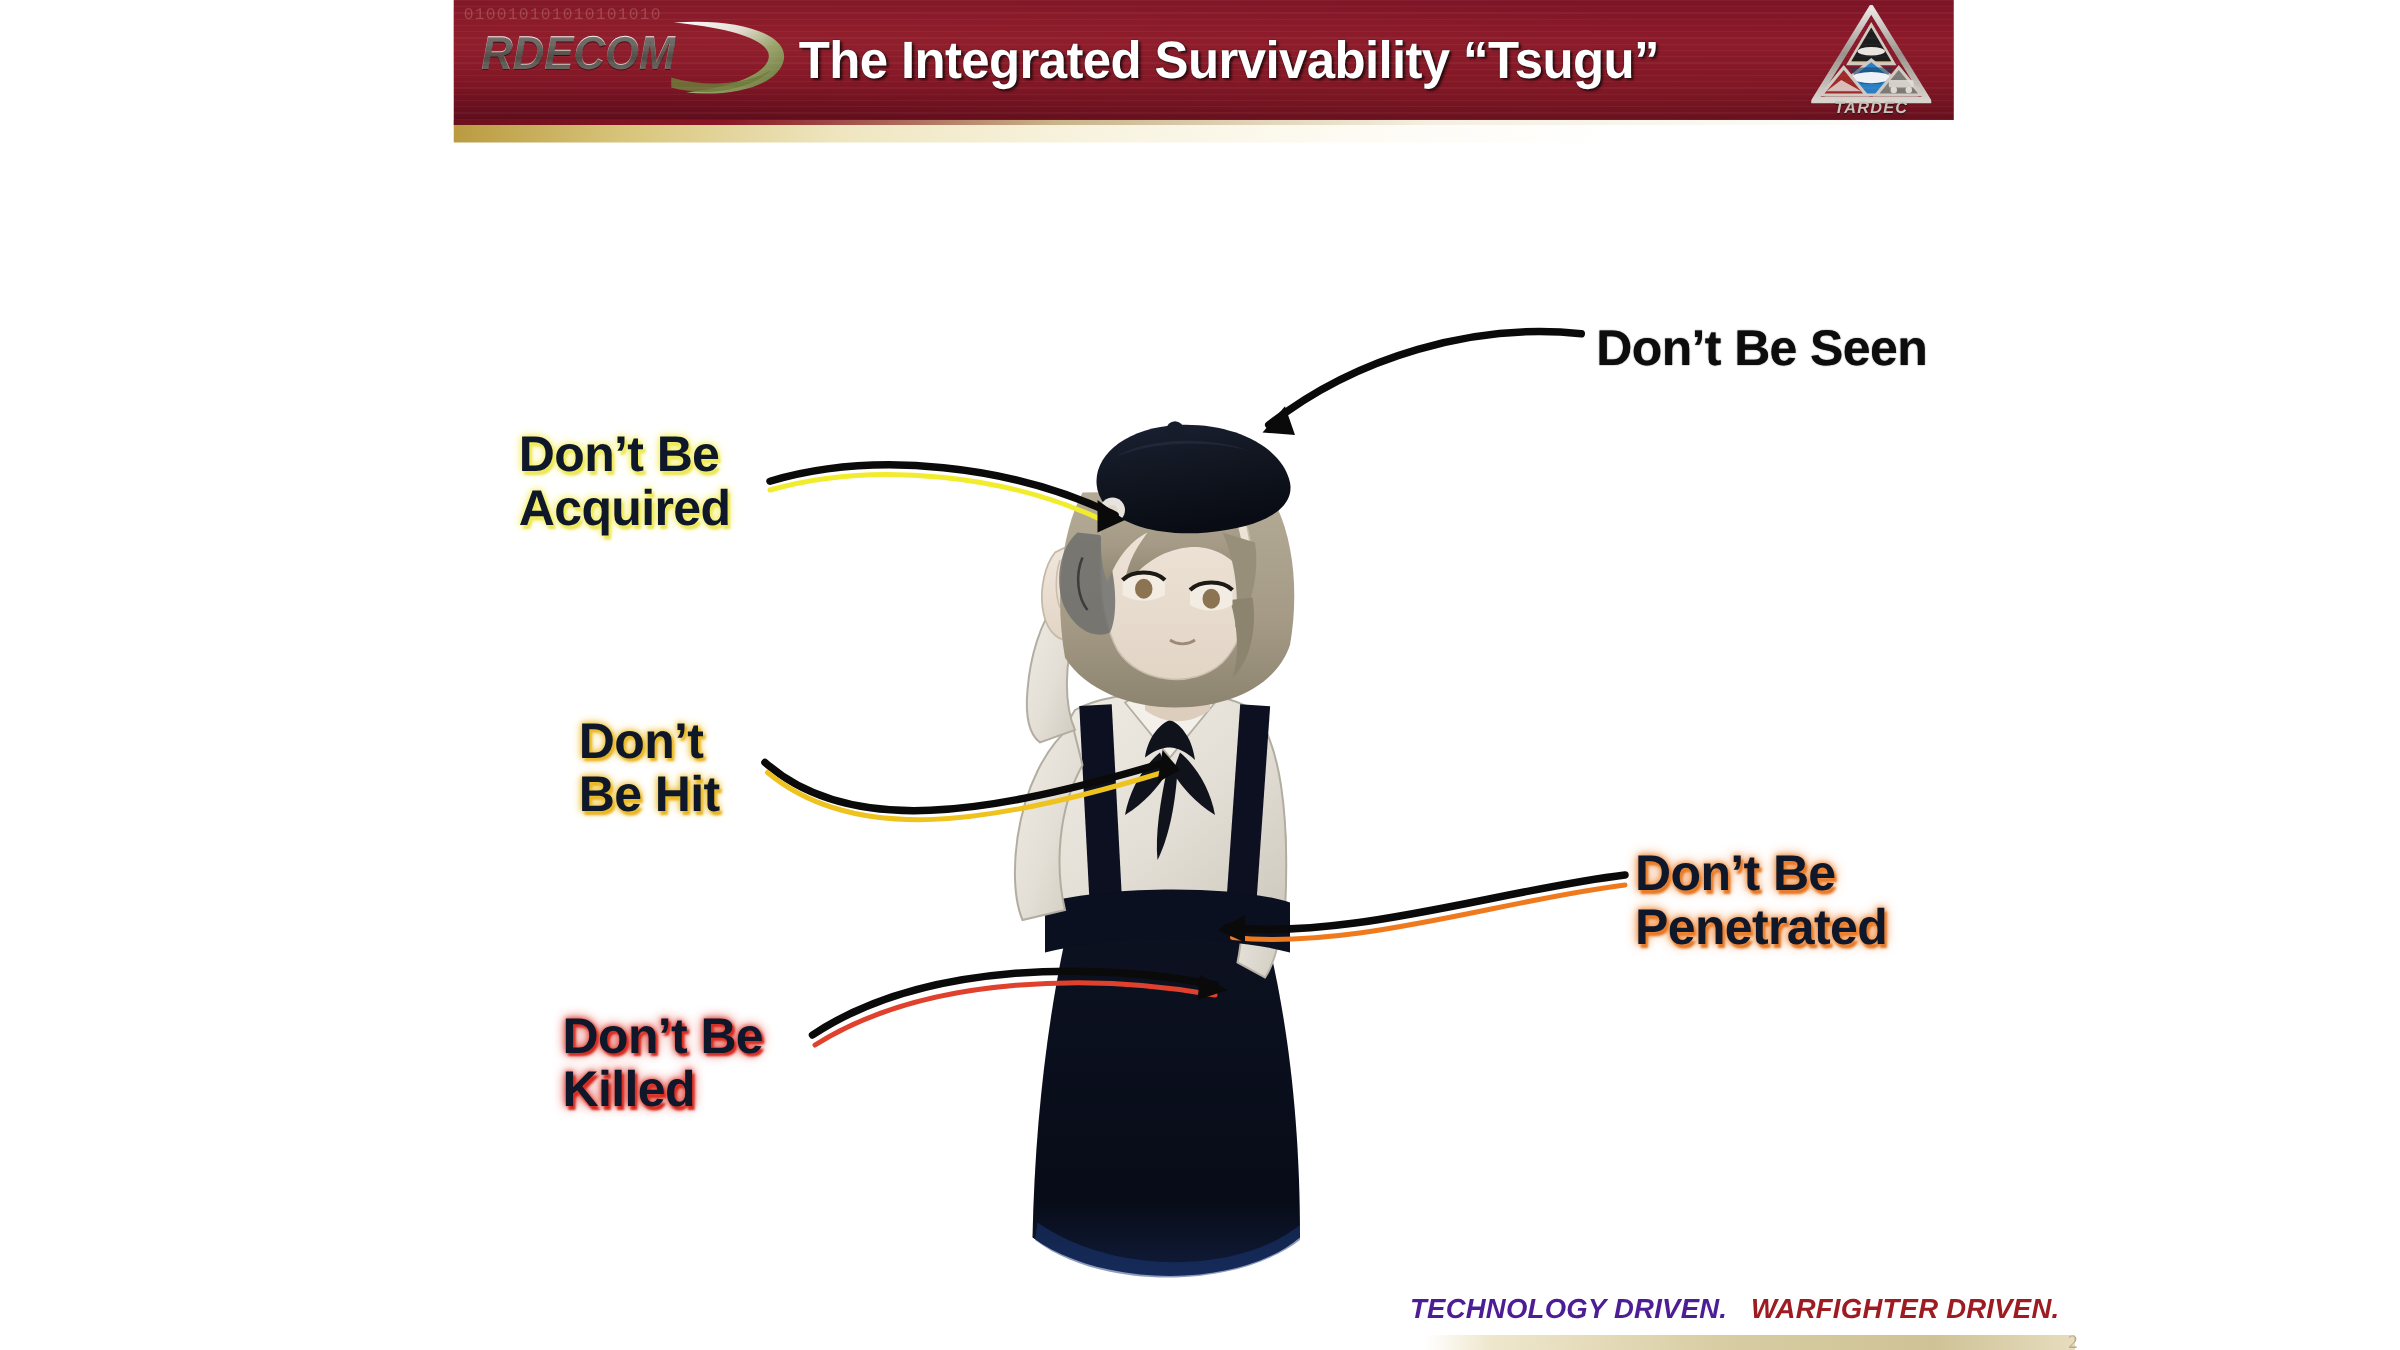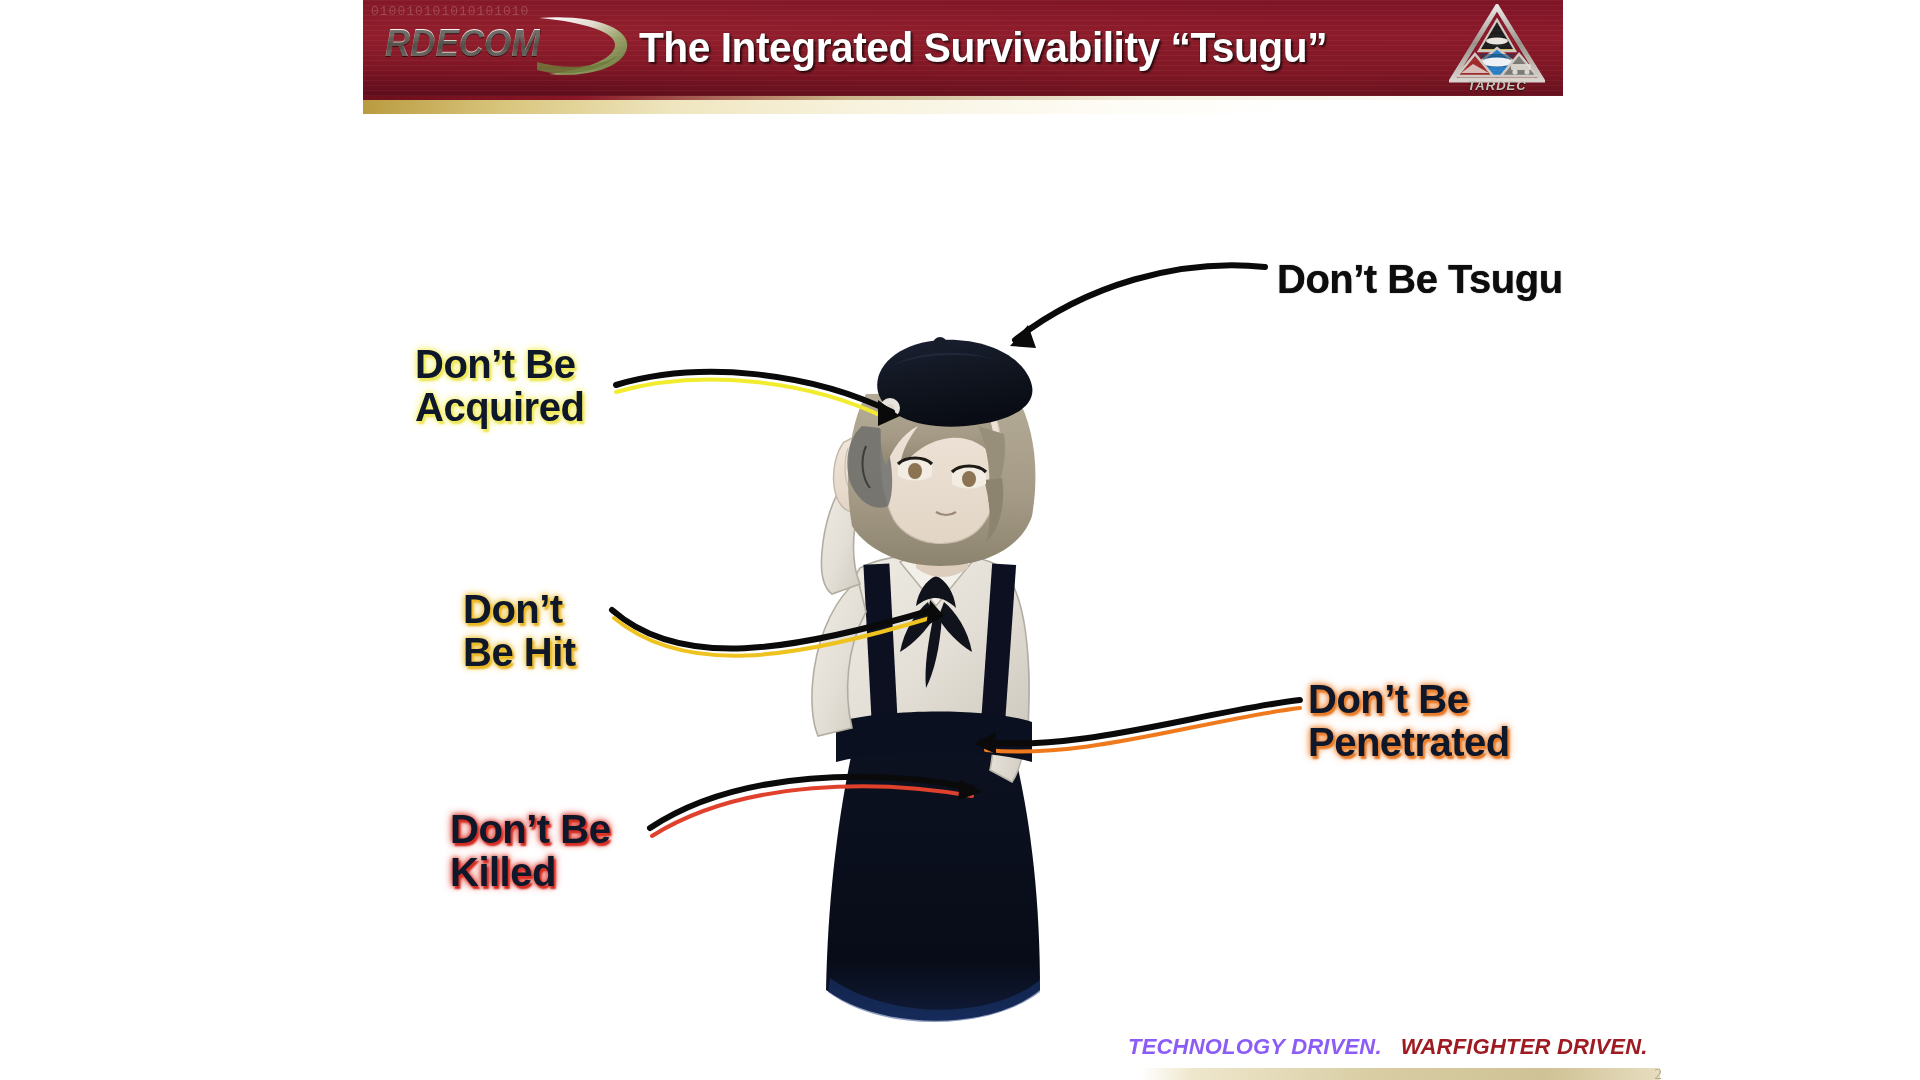--- a/index.html
+++ b/index.html
@@ -180,21 +180,21 @@
     text-shadow: 0 0 1px #2a2a2a;
   }
   #label-dont-be-acquired {
     left: 415px;
     top: 343px;
     text-shadow:
        0 0 4px #f6f26a, 0 0 8px #f2ec55, 2px 3px 2px #e8e24e;
   }
   #label-dont-be-hit {
     left: 463px;
-    top: 588px;
+    top: 572px;
     text-shadow:
        0 0 4px #f0c330, 0 0 8px #eab820, 2px 3px 2px #e6b01a;
   }
   #label-dont-be-penetrated {
     left: 1308px;
     top: 678px;
     text-shadow:
        0 0 4px #f08a3c, 0 0 9px #ec7a22, 2px 3px 2px #e2711c;
   }
   #label-dont-be-killed {
@@ -225,21 +225,21 @@
     position: absolute;
     left: 0;
     top: 0;
     font-family: "Liberation Sans", sans-serif;
     font-style: italic;
     font-weight: bold;
     font-size: 22px;
     letter-spacing: 0.2px;
     white-space: nowrap;
   }
-  #footer-technology-driven { color: #8b5cf6; }
+  #footer-technology-driven { color: #4c1d95; }
   #footer-warfighter-focused { color: #9e1b22; }
   #footer-rule {
     position: absolute;
     left: 12px;
     top: 34px;
     width: 520px;
     height: 12px;
     background: linear-gradient(90deg, #ffffff 0%, #efe7cd 10%, #d8cda3 45%, #cfc296 78%, #e7ddbe 100%);
   }
   #page-number {
@@ -417,21 +417,21 @@
       <path d="M996 732 L 974 744 L 996 754 Z" fill="#0a0a0a"></path>
     </g>
 
     <g>
       <path d="M650 828 C 740 768, 880 770, 972 788" fill="none" stroke="#0a0a0a" stroke-width="6" stroke-linecap="round"></path>
       <path d="M652 836 C 744 778, 882 780, 972 796" fill="none" stroke="#e0412c" stroke-width="4" stroke-linecap="round"></path>
       <path d="M960 780 L 982 792 L 958 800 Z" fill="#0a0a0a"></path>
     </g>
   </svg>
 
-  <div class="callout-label" id="label-dont-be-seen">Don’t Be Tsugu</div>
+  <div class="callout-label" id="label-dont-be-seen">Don’t Be Seen</div>
 
   <div class="callout-label" id="label-dont-be-acquired">Don’t Be
 Acquired</div>
 
   <div class="callout-label" id="label-dont-be-hit">Don’t
 Be Hit</div>
 
   <div class="callout-label" id="label-dont-be-penetrated">Don’t Be
 Penetrated</div>
 

